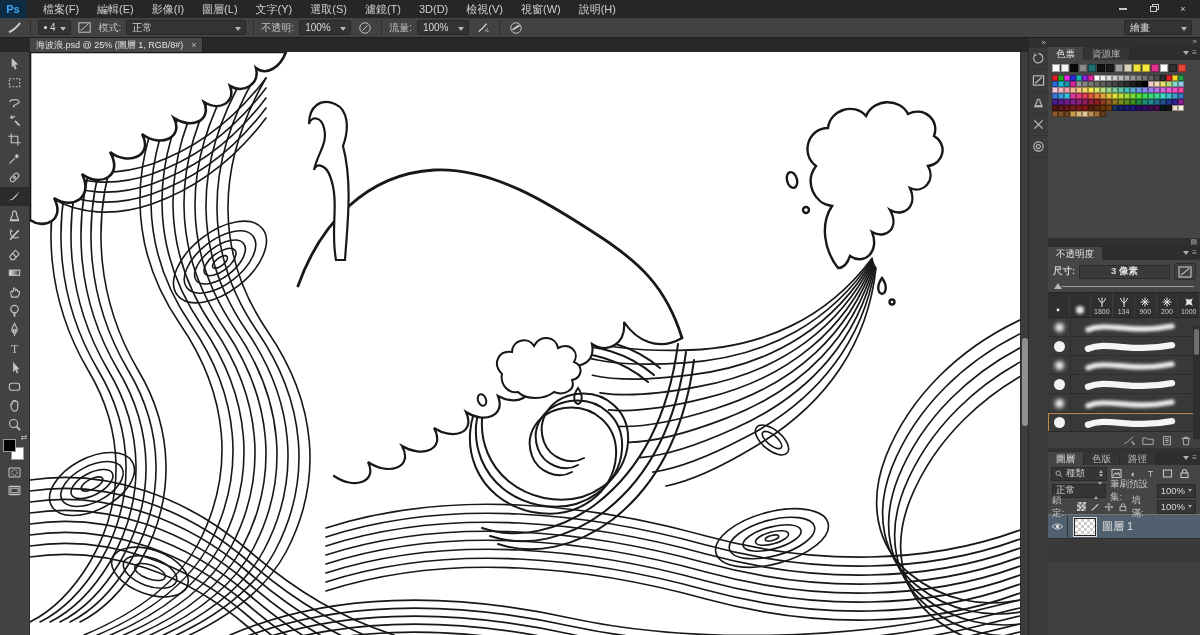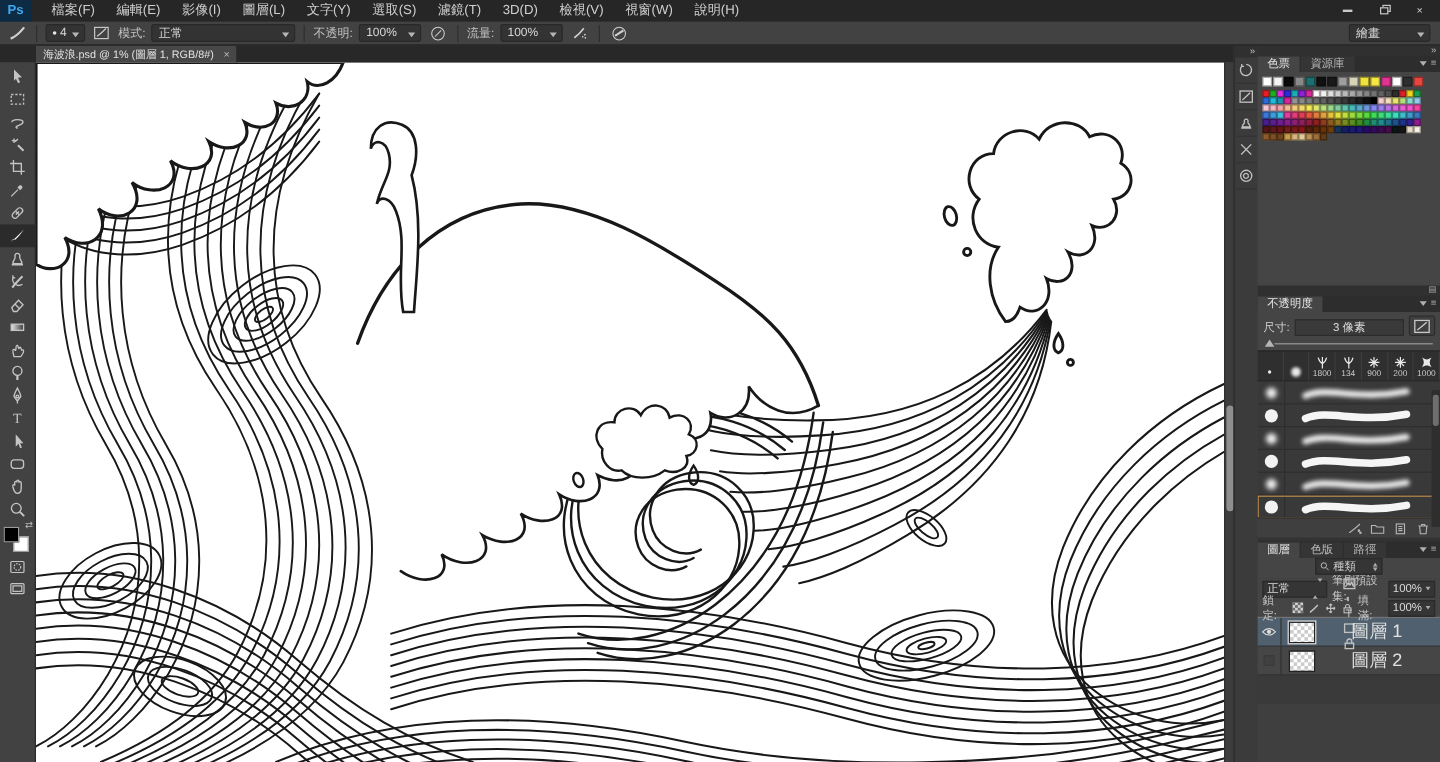--- a/index.html
+++ b/index.html
@@ -75,21 +75,21 @@
   .recent-row { display:flex; gap:1px; margin-bottom:3px; }
   .recent-row .sw { width:8px; height:8px; }
   .palette { display:flex; flex-wrap:wrap; width:132px; }
   .palette .sw { width:6px; height:6px; }
   .sw { border:0.5px solid rgba(0,0,0,0.35); }
 
   .group-gap { height:8px; background:#303030; color:#a8a8a8; font-size:7px; text-align:right; line-height:8px; padding-right:3px; }
 
   
   .brush-content { height:187px; background:#454545; position:relative; }
-  .size-row { display:flex; align-items:flex-end; padding:3px 4px 1px 5px; gap:4px; color:#cfcfcf; }
+  .size-row { display:flex; align-items:center; padding:3px 4px 1px 5px; gap:4px; color:#cfcfcf;font-weight:bold; }
   .size-box { flex:1; height:14px; background:#3a3a3a; border:1px solid #2c2c2c; display:flex; align-items:center; justify-content:center; color:#dddddd; }
   .bp-toggle { width:22px; height:17px; border:1px solid #2c2c2c; border-radius:2px; background:#3f3f3f; display:flex; align-items:center; justify-content:center; }
   .bp-toggle svg { width:14px; height:12px; stroke:#c8c8c8; fill:none; stroke-width:1.1; }
   .slider-row { position:relative; height:8px; margin:1px 6px 2px 6px; }
   .slider-row .groove { position:absolute; left:8px; right:0; top:4px; height:1px; background:#9a9a9a; }
   .slider-row .knob { position:absolute; left:0; top:1px; width:0; height:0; border-left:4px solid transparent; border-right:4px solid transparent; border-bottom:6px solid #b5b5b5; }
   .tips-row { display:flex; background:#2f2f2f; border-top:1px solid #262626; border-bottom:1px solid #262626; height:26px; }
   .tip { flex:1; border-right:1px solid #3d3d3d; display:flex; flex-direction:column; align-items:center; justify-content:flex-end; padding-bottom:1px; }
   .tip-glyph { height:13px; display:flex; align-items:center; justify-content:center; }
   .tip-label { font-size:7px; color:#cccccc; line-height:8px; }
@@ -107,21 +107,21 @@
   .brush-row.soft svg path { stroke-width:6; filter:blur(1.8px); opacity:0.95; }
   .brush-row.selected { outline:1px solid #bd8b4a; outline-offset:-1px; }
   .bscroll { position:absolute; right:0; top:0; width:7px; height:114px; background:#2e2e2e; }
   .bscroll .bthumb { position:absolute; left:1px; top:4px; width:5px; height:26px; background:#6e6e6e; border-radius:2px; }
   .brush-footer { height:16px; display:flex; align-items:center; justify-content:flex-end; gap:7px; padding-right:8px; background:#3f3f3f; }
   .brush-footer svg { width:12px; height:11px; stroke:#b5b5b5; fill:none; stroke-width:1.1; }
 
   .spacer4 { height:4px; background:#333333; }
 
   
-  .filter-row { height:17px; background:#454545; display:flex; align-items:center; gap:2px; padding:0 3px;flex-direction:column; }
+  .filter-row { height:17px; background:#454545; display:flex; align-items:center; gap:2px; padding:0 3px; }
   .kind-sel { width:56px; height:14px; background:#353535; border:1px solid #2a2a2a; display:flex; align-items:center; gap:3px; padding:0 3px; color:#d0d0d0; position:relative; }
   .kind-sel .stepper { margin-left:auto; display:flex; flex-direction:column; gap:1px; }
   .tri-up { width:0; height:0; border-left:2.5px solid transparent; border-right:2.5px solid transparent; border-bottom:3px solid #aaa; }
   .tri-dn { width:0; height:0; border-left:2.5px solid transparent; border-right:2.5px solid transparent; border-top:3px solid #aaa; }
   .f-icon { width:15px; height:14px; display:flex; align-items:center; justify-content:center; color:#c2c2c2; font-size:9px; }
   .f-icon svg { width:11px; height:11px; stroke:#c2c2c2; fill:none; stroke-width:1.1; }
   .blend-row { height:17px; background:#454545; display:flex; align-items:center; gap:4px; padding:0 4px; color:#c8c8c8; }
   .blend-sel { width:62px; height:14px; background:#353535; border:1px solid #2a2a2a; display:flex; align-items:center; justify-content:space-between; padding:0 3px; color:#d8d8d8; }
   .val-box { height:14px; background:#353535; border:1px solid #2a2a2a; display:flex; align-items:center; padding:0 3px; gap:3px; color:#d8d8d8; }
   .lock-row { height:16px; background:#454545; display:flex; align-items:center; gap:4px; padding:0 4px; color:#c8c8c8; border-bottom:1px solid #737373; }
@@ -135,21 +135,21 @@
   .eye-empty { width:9px; height:9px; border:1px solid #3a3a3a; background:#404040; }
   .lthumb { width:22px; height:18px; margin:0 6px; background:repeating-conic-gradient(#ffffff 0 25%, #cccccc 0 50%) 0 0/6px 6px; border:1px solid #222; }
   .layer-row.selected .lthumb { outline:1px solid #dddddd; }
   .lthumb.artthumb { background:#ffffff; position:relative; overflow:hidden; }
   .lthumb.artthumb svg { width:100%; height:100%; }
   .fill-thumb { width:20px; height:16px; background:#ffffff; border:1px solid #222; margin-left:6px; position:relative; }
   .fill-thumb:after { content:""; position:absolute; left:1px; bottom:1px; width:8px; height:3px; background:#333; }
   .linkglyph { width:6px; margin:0 2px; display:flex; flex-direction:column; gap:1px; align-items:center; }
   .linkglyph span { width:5px; height:4px; border:1px solid #c8c8c8; border-radius:2px; display:block; }
   .mask-thumb { width:17px; height:16px; background:#ffffff; border:1px solid #222; margin-right:4px; }
-  .lname { color:#e0e0e0; font-size:15px; white-space:nowrap;margin-left:24px; }
+  .lname { color:#e0e0e0; font-size:11px; white-space:nowrap; }
   .layer-rest { height:23px; background:#3a3a3a; }
 </style>
 </head>
 <body>
 
 <div class="app">
 
   <header class="menubar">
     <div class="ps-logo">Ps</div>
     <nav class="menu-items">
@@ -228,21 +228,21 @@
           <path d="M4,10 C6,9 10,6 12,5" stroke="#cfcfcf" stroke-width="2"></path>
         </svg>
     </span>
     <span class="osel workspace-sel">
         <span>繪畫</span>
       </span>
   </div>
 
   <div class="tabstrip">
     <div class="doctab">
-      <span>海波浪.psd @ 1% (圖層 1, RGB/8#)</span>
+      <span>海波浪.psd @ 25% (圖層 1, RGB/8#)</span>
       <span class="close">×</span>
     </div>
   </div>
 
   <aside class="ltoolbar">
     <div class="tool">
         <svg viewBox="0 0 16 16">
           <path class="fil" d="M5,2 L12,9 L8.5,9.3 L10.4,13.4 L8.6,14.3 L6.7,10.3 L5,12 Z"></path>
         </svg>
       </div>
@@ -993,27 +993,20 @@
         <span class="eye-well">
           <svg viewBox="0 0 14 10">
               <path d="M1,5 Q7,-1 13,5 Q7,11 1,5 Z" fill="none" stroke="#dddddd"></path>
               <circle cx="7" cy="5" r="2" fill="#dddddd"></circle>
             </svg>
         </span>
         <span class="lthumb"></span>
         <span class="lname">圖層 1</span>
       </div>
 
-      <div class="layer-row">
-        <span class="eye-well">
-            <span class="eye-empty"></span>
-          </span>
-        <span class="lthumb"></span>
-        <span class="lname">圖層 2</span>
-      </div>
 
 
 
       <div class="layer-rest"></div>
     </div>
   </aside>
 
 </div>
 
 </body></html>

